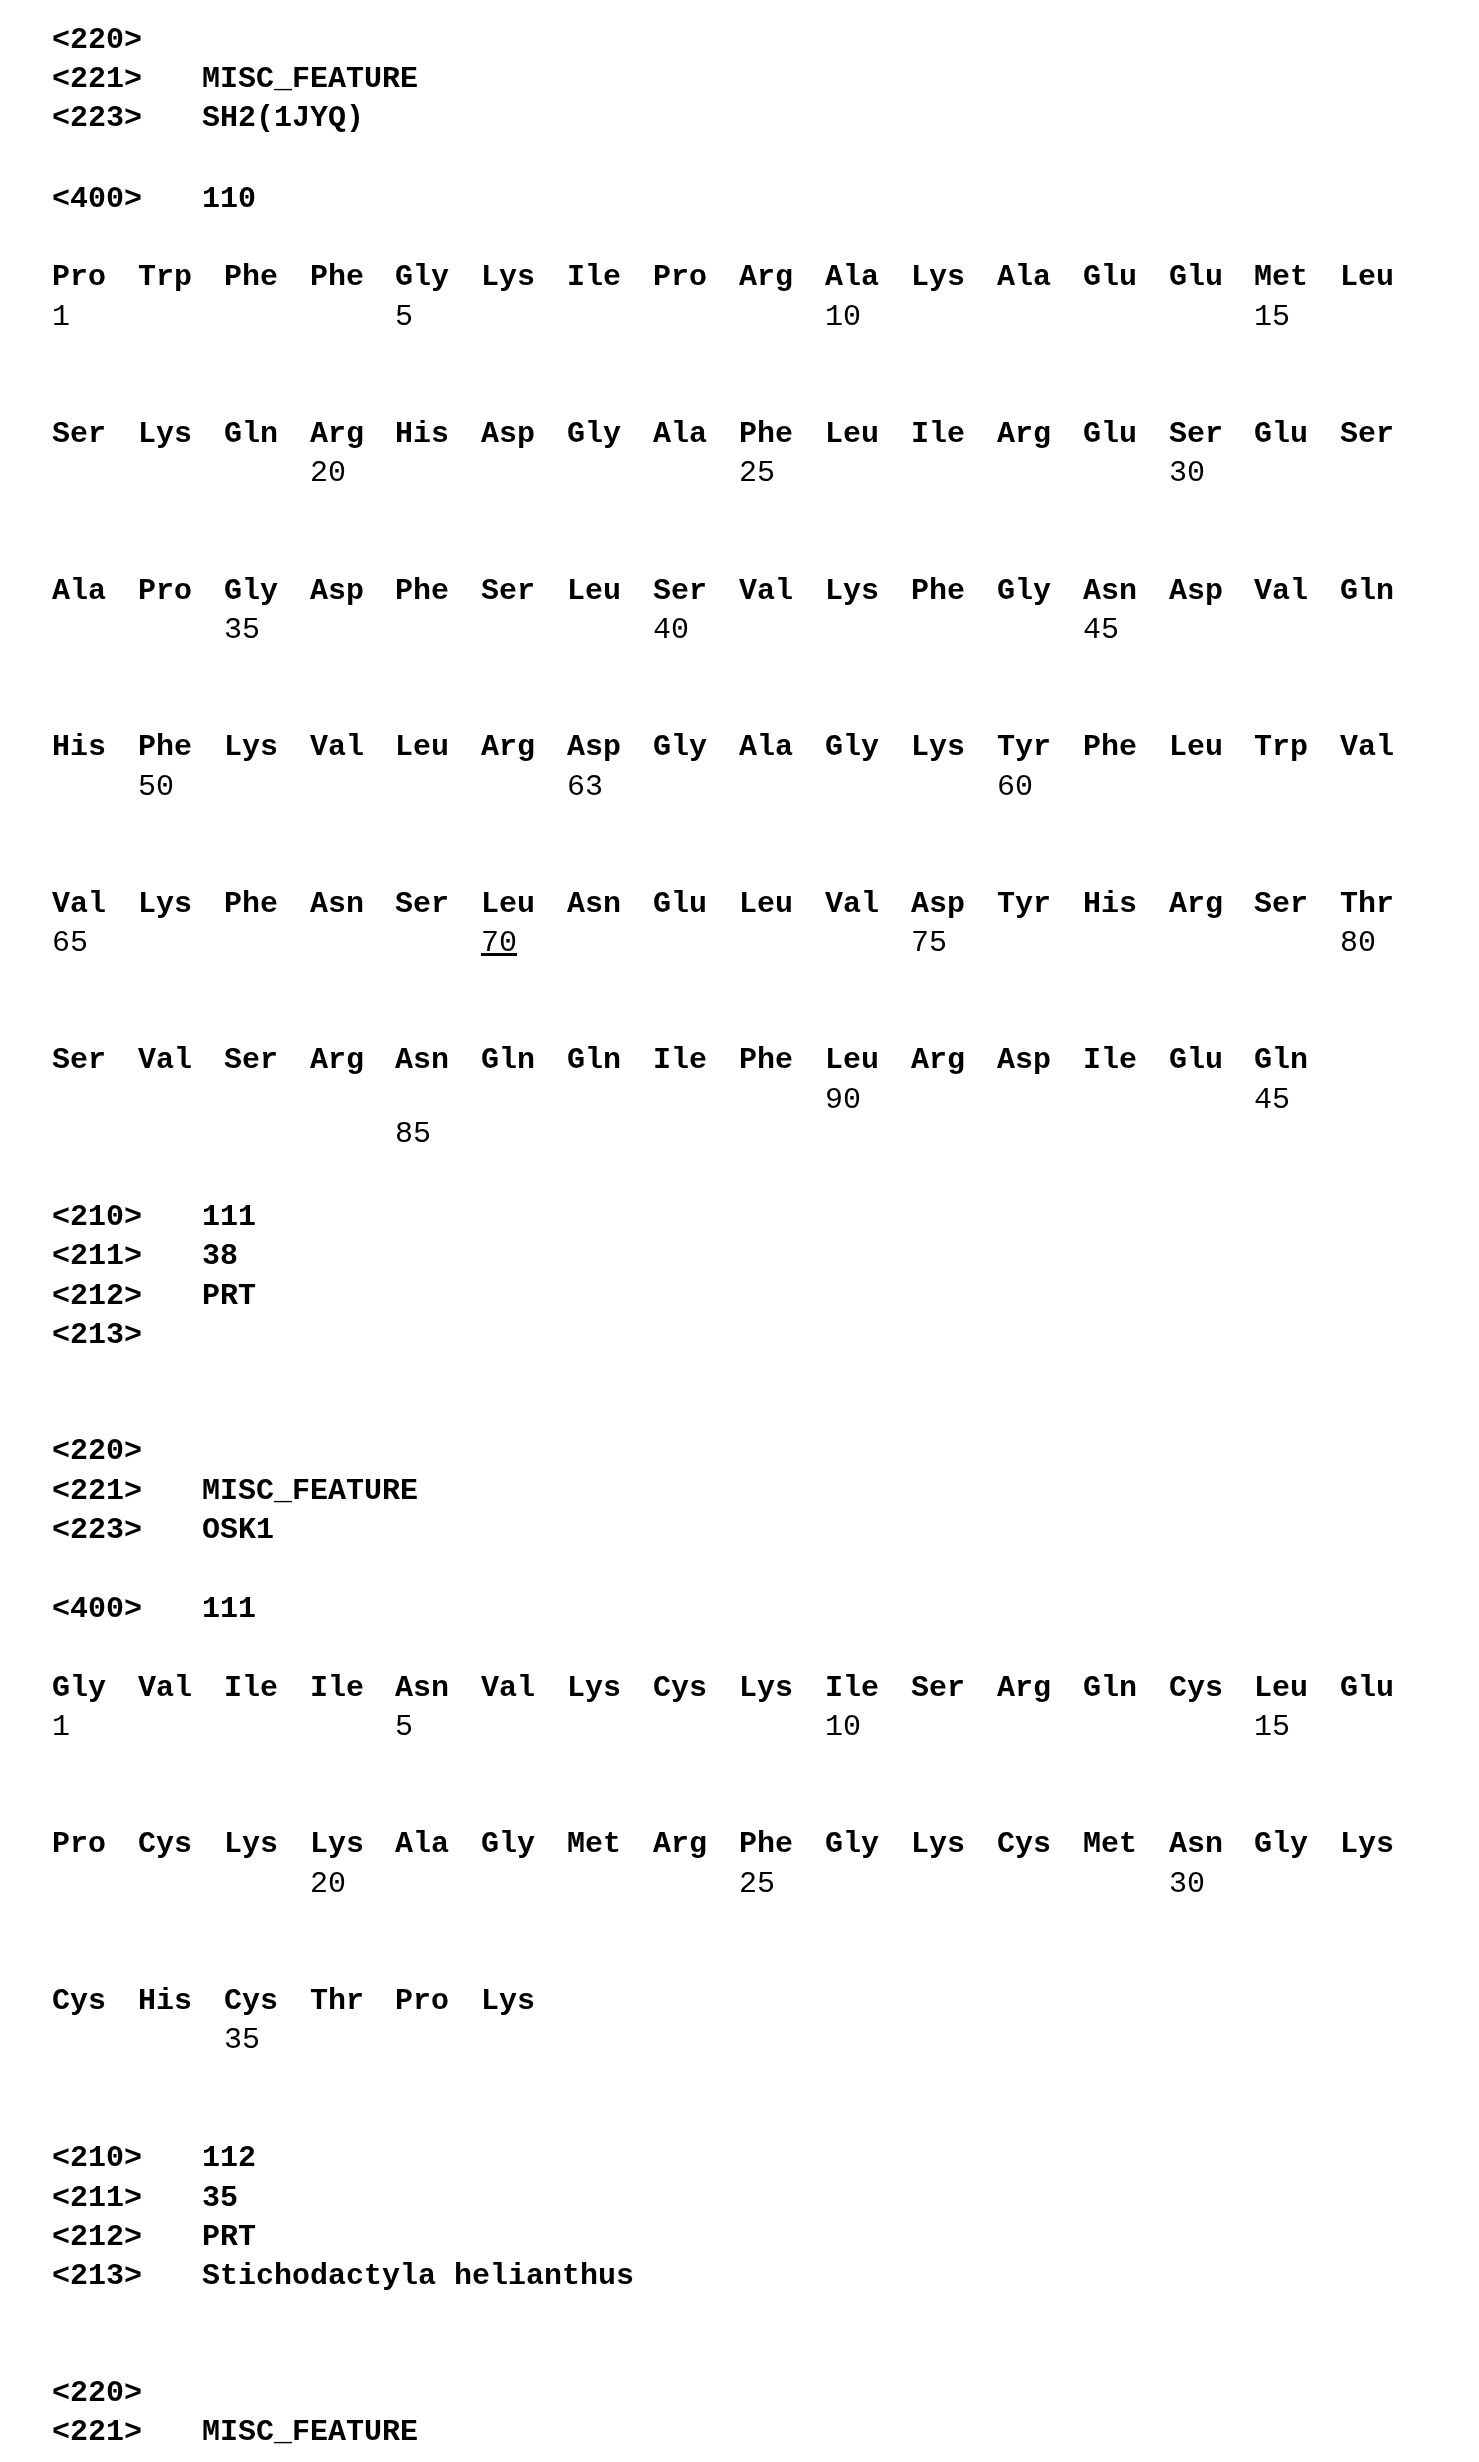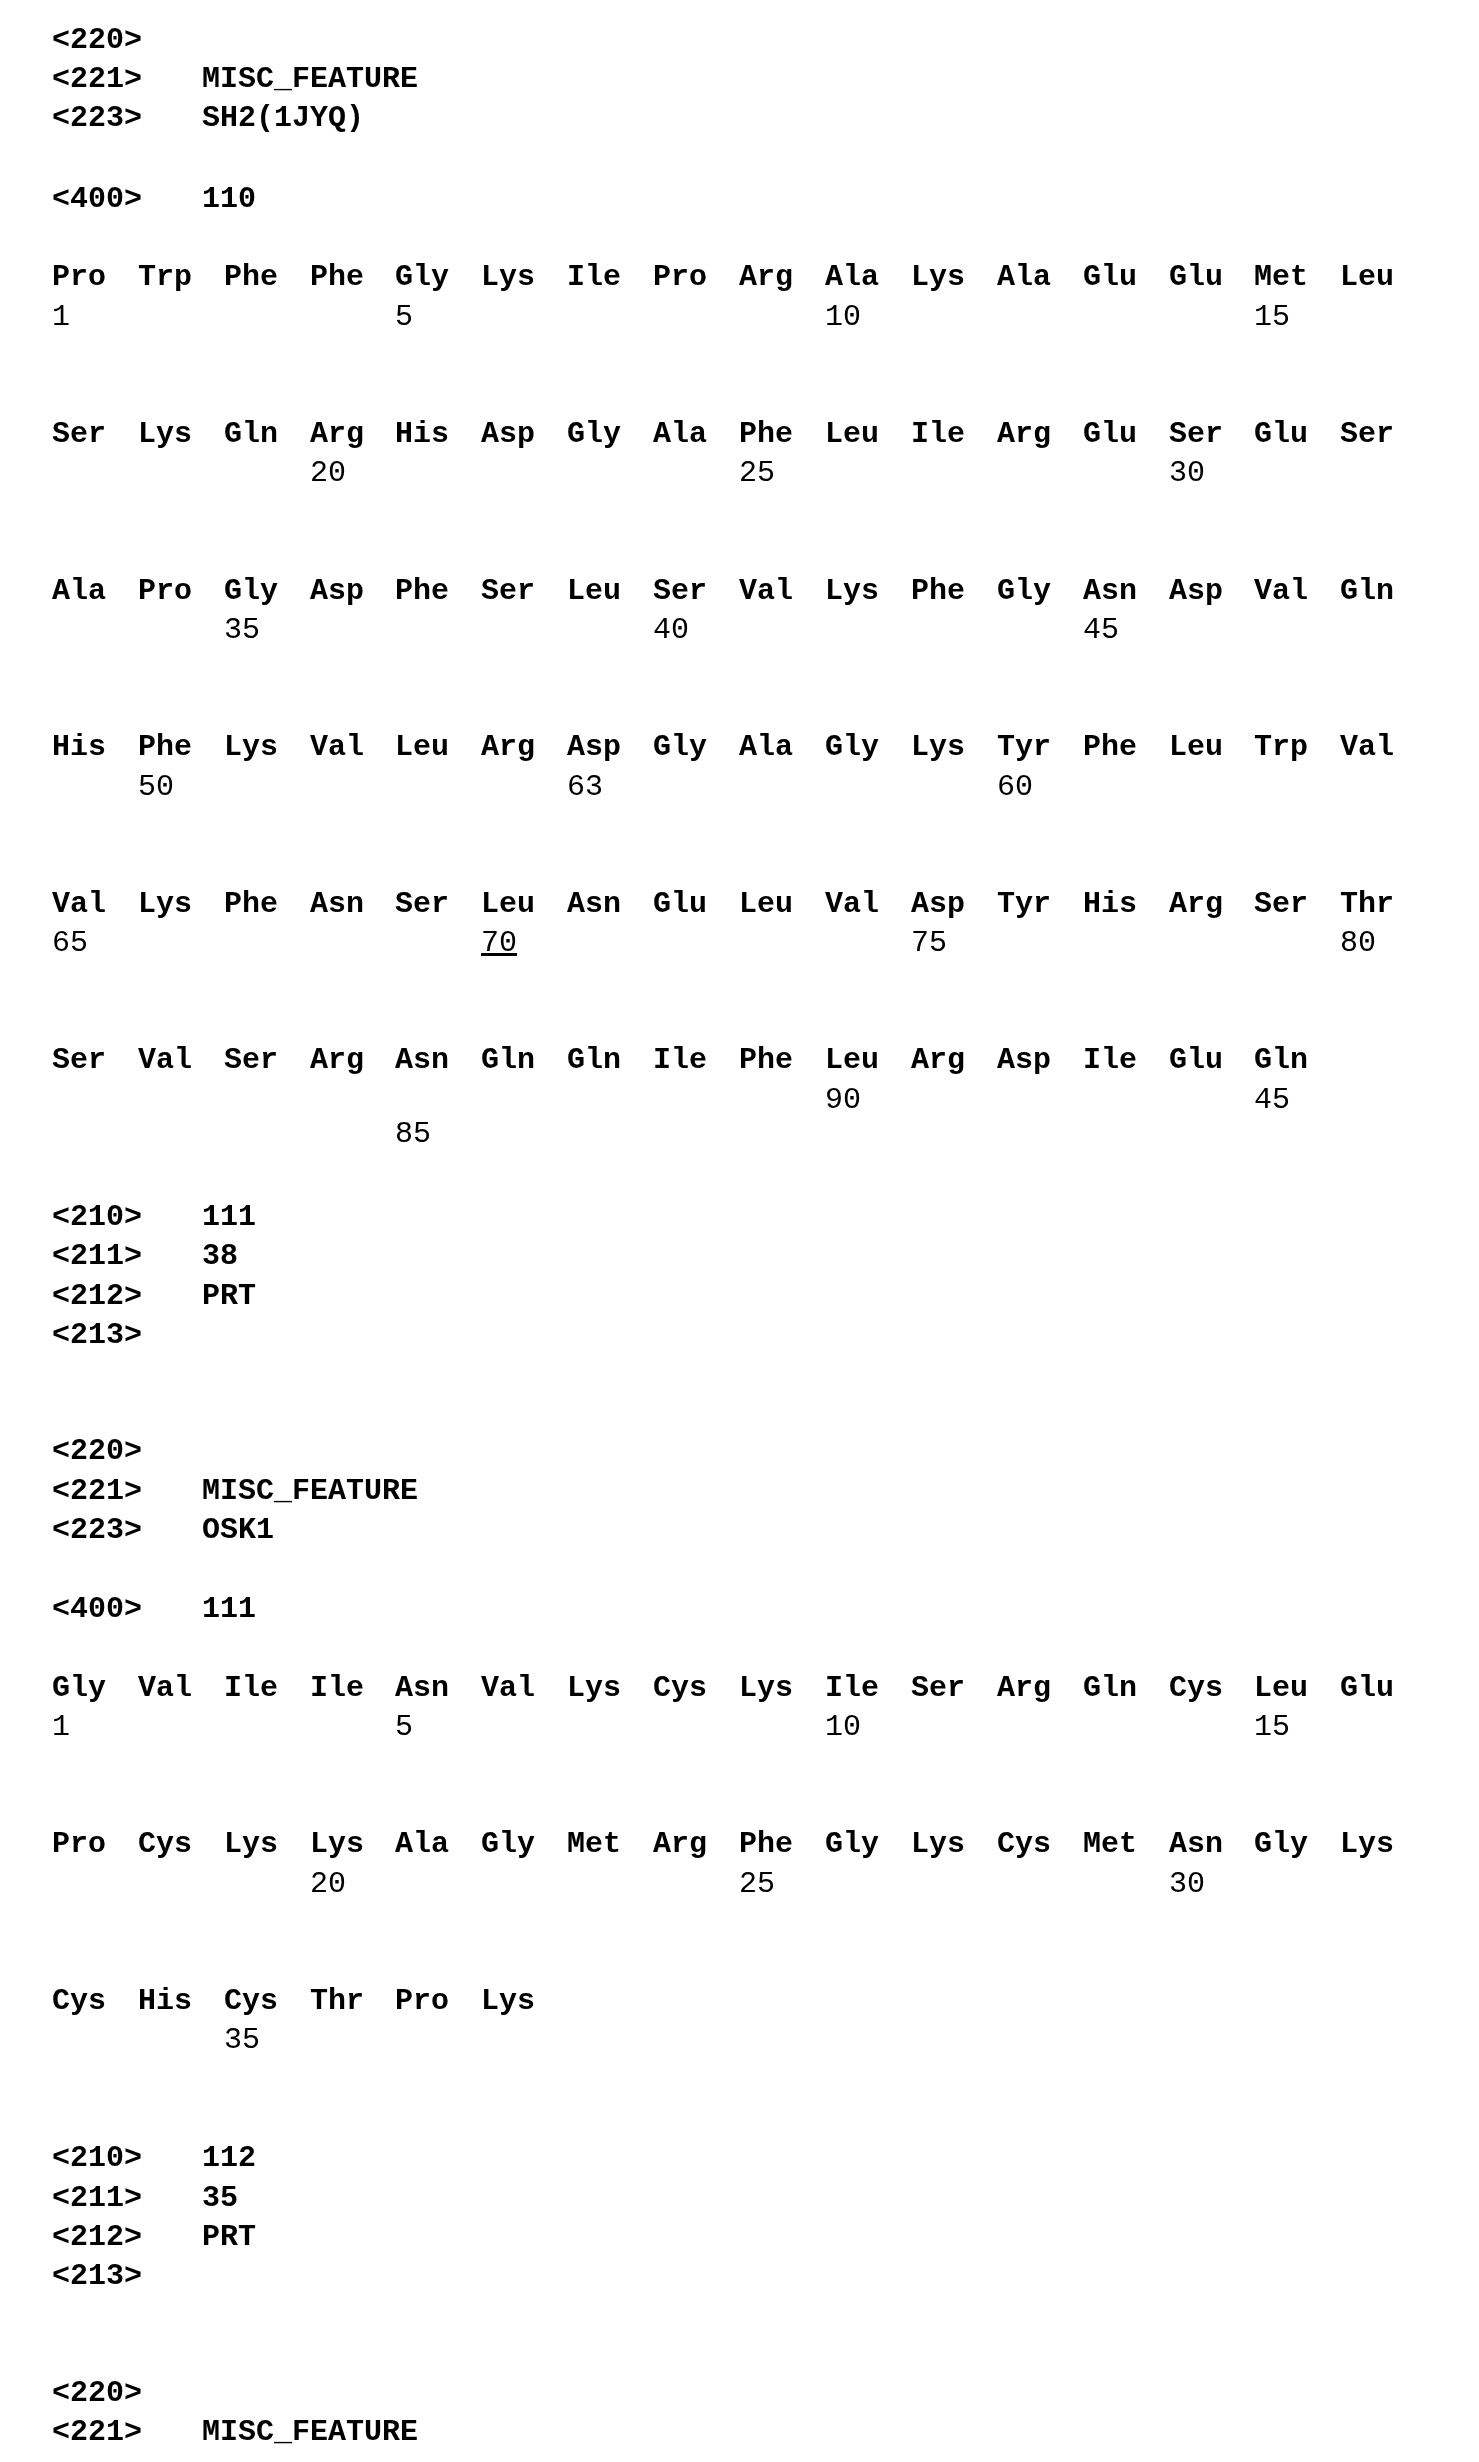--- a/index.html
+++ b/index.html
@@ -185,17 +185,17 @@
     <div class="res" style="top: 1983px; left: 52px;">Cys</div>
     <div class="res" style="top: 1983px; left: 138px;">His</div>
     <div class="res" style="top: 1983px; left: 224px;">Cys</div>
     <div class="res" style="top: 1983px; left: 310px;">Thr</div>
     <div class="res" style="top: 1983px; left: 395px;">Pro</div>
     <div class="res" style="top: 1983px; left: 481px;">Lys</div>
     <div class="num" style="top: 2022px; left: 224px;">35</div>
     <div class="ln" style="top: 2140px; width: 1342px;"><span class="tag">&lt;210&gt;</span><span class="val">112</span></div>
     <div class="ln" style="top: 2180px; width: 1342px;"><span class="tag">&lt;211&gt;</span><span class="val">35</span></div>
     <div class="ln" style="top: 2219px; width: 1342px;"><span class="tag">&lt;212&gt;</span><span class="val">PRT</span></div>
-    <div class="ln" style="top: 2258px; width: 1342px;"><span class="tag">&lt;213&gt;</span></div>
+    <div class="ln" style="top: 2258px; width: 1342px;"><span class="tag">&lt;213&gt;</span><span class="val">Stichodactyla helianthus</span></div>
     <div class="ln" style="top: 2375px; width: 1342px;"><span class="tag">&lt;220&gt;</span><span class="val"></span></div>
     <div class="ln" style="top: 2414px; width: 1342px;"><span class="tag">&lt;221&gt;</span><span class="val">MISC_FEATURE</span></div>
   </div>
 
 
 </body></html>

